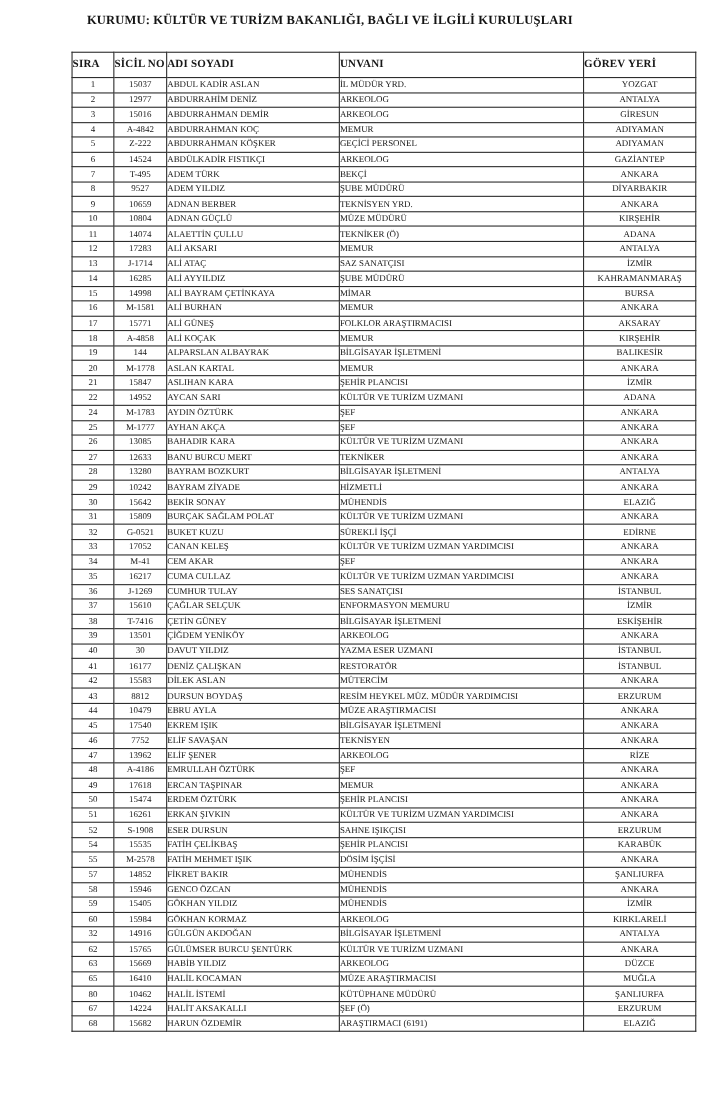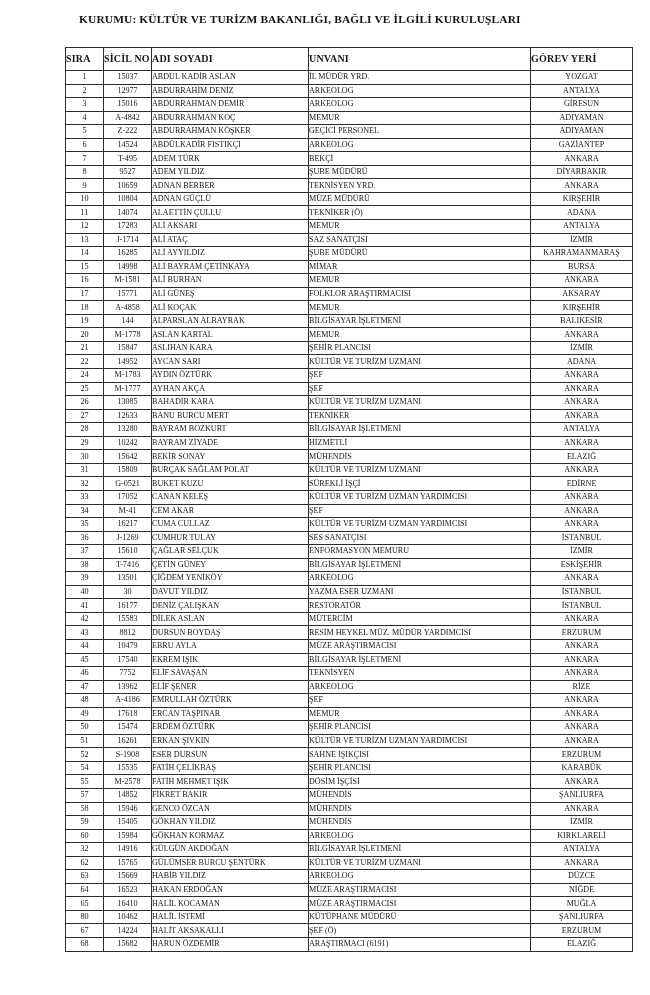--- a/index.html
+++ b/index.html
@@ -526,27 +526,20 @@
             <td class="gorev">ANKARA</td>
           </tr>
           <tr>
             <td class="sira">63</td>
             <td class="sicil">15669</td>
             <td class="ad">HABİB YILDIZ</td>
             <td class="unvan">ARKEOLOG</td>
             <td class="gorev">DÜZCE</td>
           </tr>
           <tr>
-            <td class="sira">64</td>
-            <td class="sicil">16523</td>
-            <td class="ad">HAKAN ERDOĞAN</td>
-            <td class="unvan">MÜZE ARAŞTIRMACISI</td>
-            <td class="gorev">NİĞDE</td>
-          </tr>
-          <tr>
             <td class="sira">65</td>
             <td class="sicil">16410</td>
             <td class="ad">HALİL  KOCAMAN</td>
             <td class="unvan">MÜZE ARAŞTIRMACISI</td>
             <td class="gorev">MUĞLA</td>
           </tr>
           <tr>
             <td class="sira">80</td>
             <td class="sicil">10462</td>
             <td class="ad">HALİL İSTEMİ</td>

